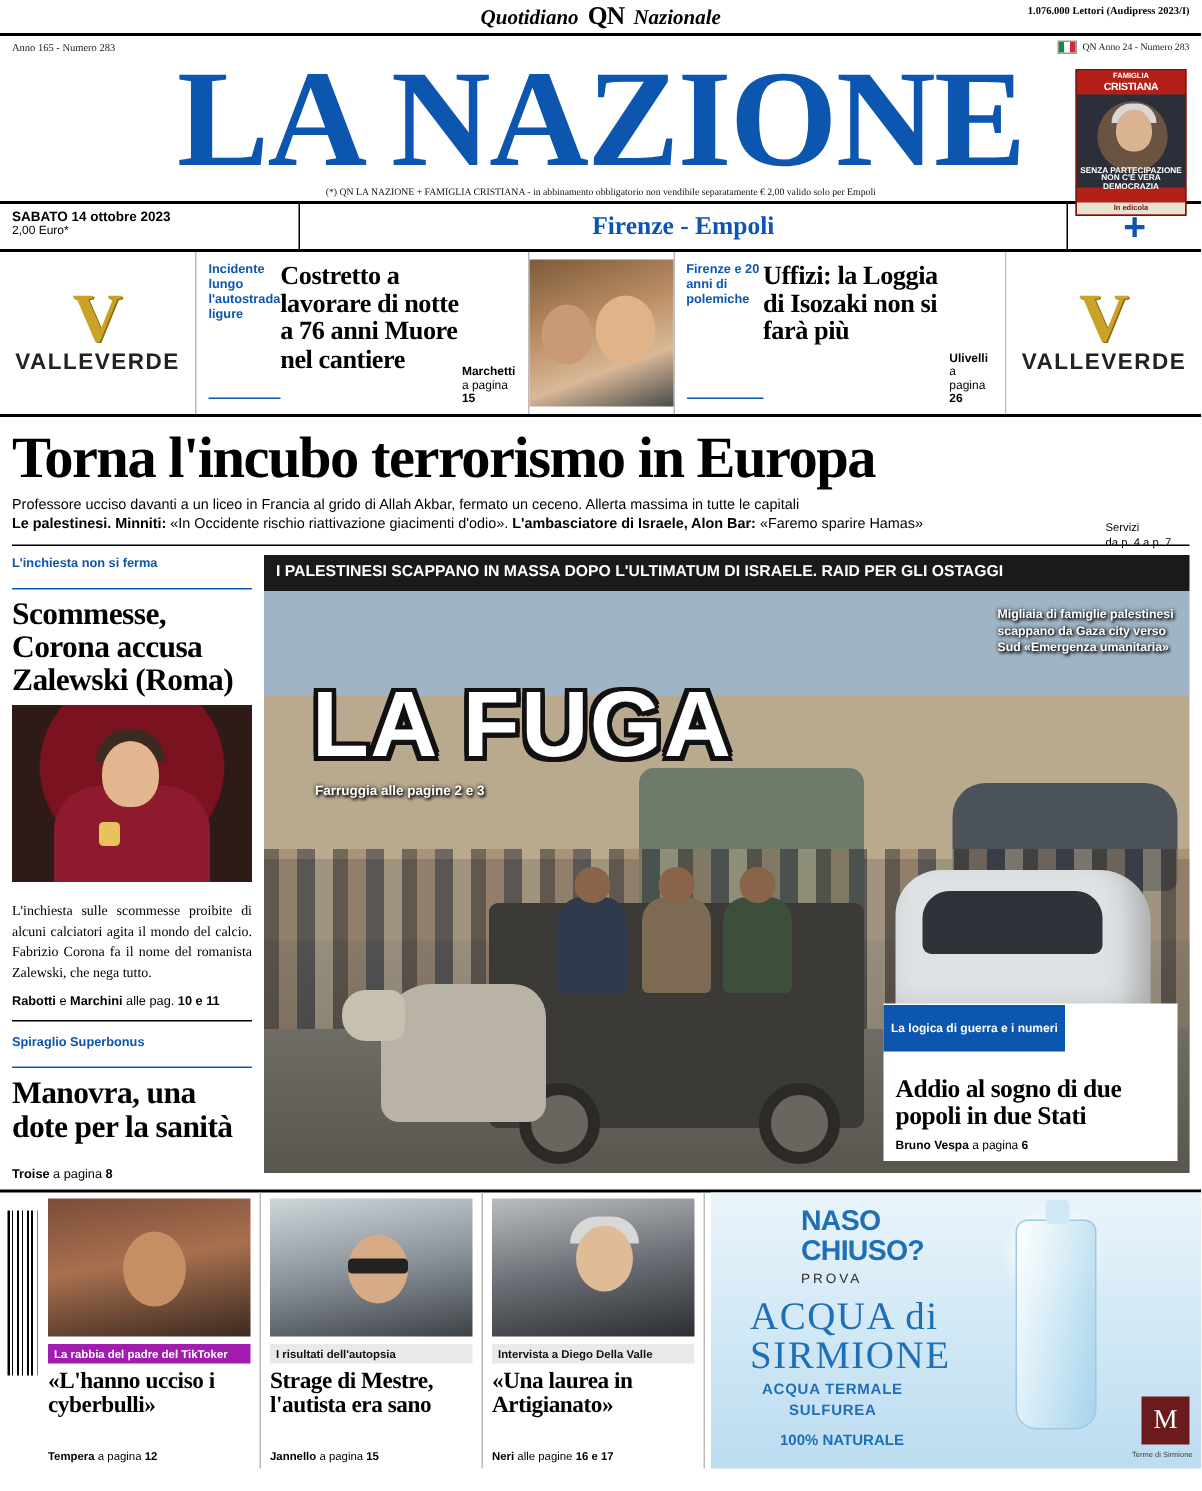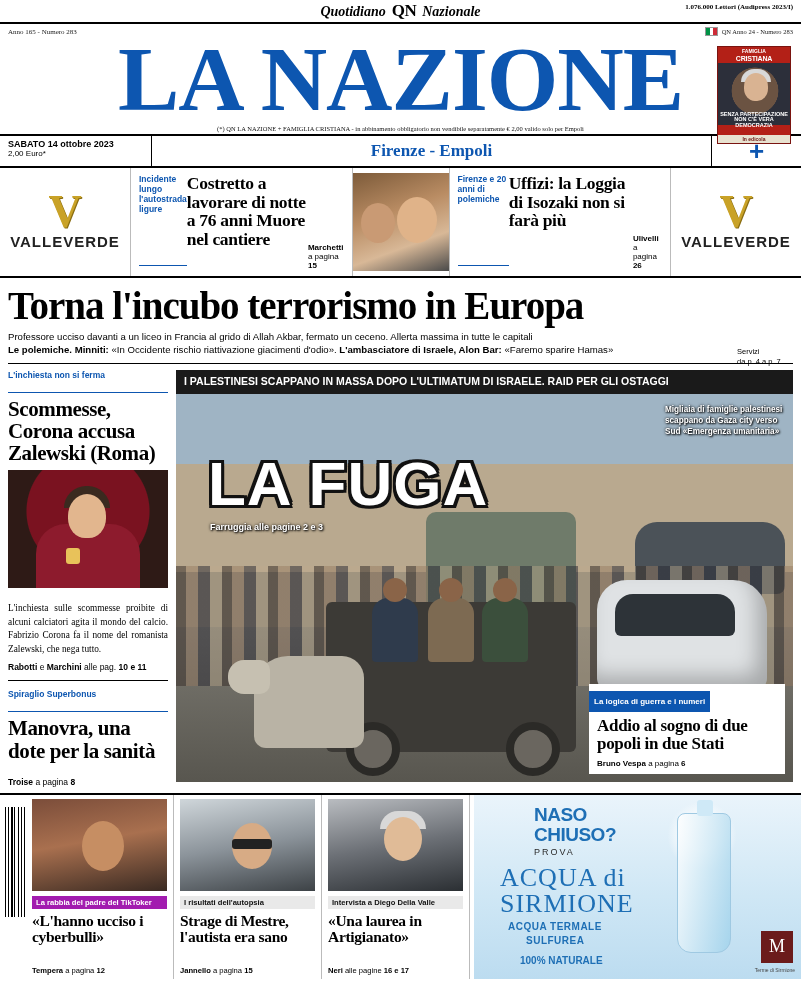--- a/index.html
+++ b/index.html
@@ -111,21 +111,21 @@
     margin-top: 2px;
   }
 
   
   .editionbar {
     display: flex; align-items: stretch;
     border-top: 2px solid #000; border-bottom: 2px solid #000;
     height: 34px; margin-top: 2px;
   }
   .ed-left {
-    width: 152px; padding: 3px 8px;
+    width: 200px; padding: 3px 8px;
     border-right: 1px solid #000;
     font-family: "Liberation Sans", sans-serif;
   }
   .ed-date { font-size: 9px; font-weight: bold; }
   .ed-price { font-size: 8px; }
   .ed-center {
     flex: 1; display: flex; align-items: center; justify-content: center;
     color: #0d56b0; font-weight: bold; font-size: 17px;
     font-family: "Liberation Serif", serif;
   }
@@ -348,22 +348,22 @@
     color:#fff; font-family:"Liberation Sans", sans-serif;
     font-size: 8.2px; line-height:1.35; font-weight:bold;
     text-shadow: 0 0 3px #000, 1px 1px 2px #000;
   }
   .bottom-box {
     position: absolute; right: 8px; bottom: 8px; width: 196px;
     background: #fff; padding: 6px 8px 6px 8px;
   }
   .bb-kicker {
     background:#0d56b0; color:#fff; font-family:"Liberation Sans", sans-serif;
-    font-size: 8px; font-weight:bold; padding:6px 5px; display:inline-block;
-    margin: -6px -8px 5px -8px;
+    font-size: 8px; font-weight:bold; padding:11px 5px; display:inline-block;
+    margin: -6px -8px 16px -8px;
   }
   .bb-head {
     font-family:"Liberation Serif", serif; font-size: 17px;
     font-weight:bold; line-height:1.08; letter-spacing:-0.3px;
   }
   .bb-by {
     font-family:"Liberation Sans", sans-serif; font-size:8px; margin-top:5px;
   }
 
   
@@ -525,21 +525,21 @@
     <div class="vv-logo">
       <div class="vv-mark">V</div>
       <div class="vv-name">VALLEVERDE</div>
     </div>
   </div>
 
   <div class="mainhead">
     <h1>Torna l'incubo terrorismo in Europa</h1>
     <div class="summary">
       <span>Professore ucciso davanti a un liceo in Francia al grido di Allah Akbar, fermato un ceceno. Allerta massima in tutte le capitali</span><br>
-      <b>Le polemiche. Minniti:</b><span> «In Occidente rischio riattivazione giacimenti d'odio». </span><b>L'ambasciatore di Israele, Alon Bar:</b><span> «Faremo sparire Hamas»</span>
+      <b>Le palestinesi. Minniti:</b><span> «In Occidente rischio riattivazione giacimenti d'odio». </span><b>L'ambasciatore di Israele, Alon Bar:</b><span> «Faremo sparire Hamas»</span>
       <div class="servizi">
         <div>Servizi</div>
         <div>da p. 4 a p. 7</div>
       </div>
     </div>
   </div>
   <div class="hr-thin"></div>
 
   <div class="body">
 

